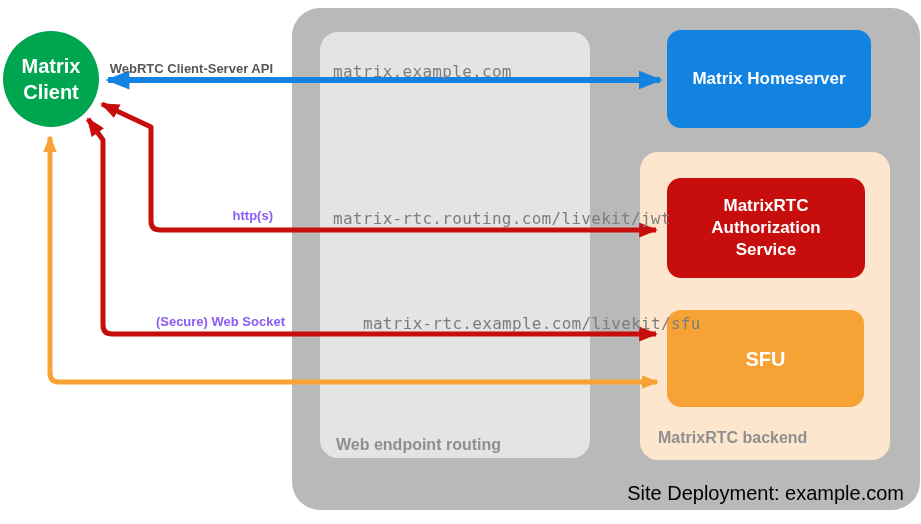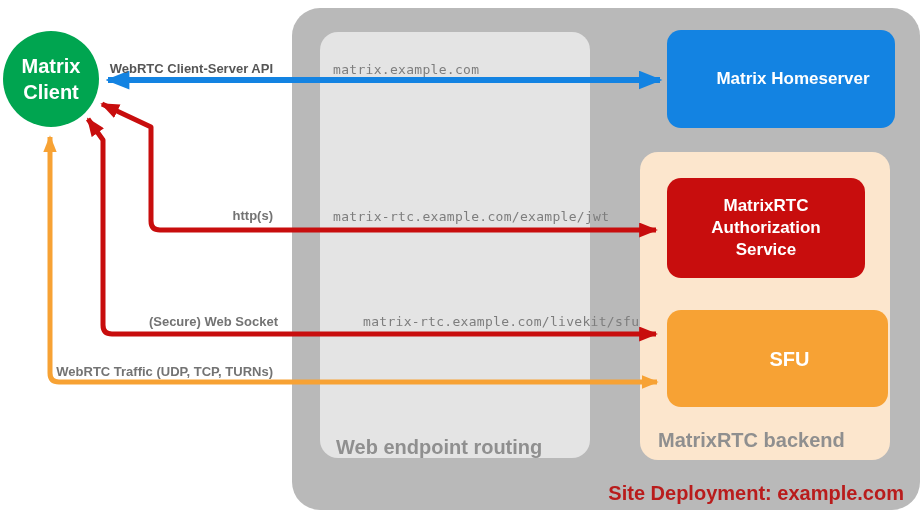--- a/index.html
+++ b/index.html
@@ -24,57 +24,57 @@
   }
   .backend-box {
     left: 640px; top: 152px; width: 250px; height: 308px;
     background: #fce6cd; border-radius: 18px;
   }
 
   
   .node {
     display: flex; align-items: center; justify-content: center;
     color: #ffffff; font-weight: bold; text-align: center;
-    border-radius: 14px; font-size: 17px; line-height: 22px; padding-left: 24px;
+    border-radius: 14px; font-size: 17px; line-height: 22px;
   }
   .client-circle {
     left: 3px; top: 31px; width: 96px; height: 96px;
     background: #00a550; border-radius: 50%;
     font-size: 20px; line-height: 26px; padding: 0 2px; box-sizing: border-box;
   }
   .homeserver { left: 667px; top: 30px;  width: 204px; height: 98px; background: #1383e2; }
   .auth       { left: 667px; top: 178px; width: 198px; height: 100px; background: #c80d0d; padding: 0 22px; box-sizing: border-box; }
   .sfu        { left: 667px; top: 310px; width: 197px; height: 97px;  background: #f7a234; font-size: 20px; }
 
   
   .section-label {
-    font-weight: bold; font-size: 20px; color: #8f8f8f; white-space: nowrap;
+    font-weight: bold; font-size: 16px; color: #8f8f8f; white-space: nowrap;
   }
   .routing-label  { left: 336px; top: 436px; }
   .backend-label  { left: 658px; top: 429px; }
   .site-label {
-    right: 17px; top: 482px; color: #b91c1c; font-size: 20px;
-    font-weight: bold; white-space: nowrap; margin-left: 28px;
+    right: 17px; top: 482px; color: #000000; font-size: 20px;
+    font-weight: normal; white-space: nowrap; margin-left: 28px;
   }
 
   
   .edge-label {
-    font-weight: bold; font-size: 13px; color: #737373;
+    font-weight: bold; font-size: 13px; color: #8b5cf6;
     text-align: right; width: 220px; white-space: nowrap;
   }
   .edge-label.dark { color: #565656; }
   .lbl-api       { left: 53px; top: 61px;  }
   .lbl-http      { left: 53px; top: 208px; }
-  .lbl-ws        { left: 58px; top: 314px; }
+  .lbl-ws        { left: 65px; top: 314px; }
   .lbl-webrtc    { left: 53px; top: 364px; }
 
   
   .endpoint {
     font-family: "DejaVu Sans Mono", monospace;
-    font-size: 13px; color: #7d7d7d; white-space: nowrap; letter-spacing: 0.3px;
+    font-size: 16px; color: #7d7d7d; white-space: nowrap; letter-spacing: 0.3px;
   }
   .url-1 { left: 333px; top: 62px;  }
   .url-2 { left: 333px; top: 209px; }
   .url-3 { left: 333px; top: 314px; padding-left: 30px; }
 
   .arrows { left: 0; top: 0; width: 921px; height: 524px; }
 </style>
 </head>
 <body>
 
@@ -111,23 +111,22 @@
     </defs>
     <path d="M108,80 H660" stroke="#1383e2" stroke-width="6" fill="none" marker-start="url(#m-blue)" marker-end="url(#m-blue)"></path>
     <path d="M102,104 L151,127 V221 Q151,230 160,230 H656" stroke="#c80d0d" stroke-width="5" fill="none" stroke-linejoin="round" marker-start="url(#m-red)" marker-end="url(#m-red)"></path>
     <path d="M88,119 L103,140 V325 Q103,334 112,334 H656" stroke="#c80d0d" stroke-width="5" fill="none" stroke-linejoin="round" marker-start="url(#m-red)" marker-end="url(#m-red)"></path>
     <path d="M50,137 V373 Q50,382 59,382 H657" stroke="#f7a234" stroke-width="5" fill="none" stroke-linejoin="round" marker-start="url(#m-orange)" marker-end="url(#m-orange)"></path>
   </svg>
 
   <div class="abs edge-label dark lbl-api">WebRTC Client-Server API</div>
   <div class="abs edge-label lbl-http">http(s)</div>
   <div class="abs edge-label lbl-ws">(Secure) Web Socket</div>
-  <div class="abs edge-label lbl-webrtc">WebRTC Traffic (UDP, TCP, TURNs)</div>
 
   <div class="abs endpoint url-1">matrix.example.com</div>
-  <div class="abs endpoint url-2">matrix-rtc.example.com/example/jwt</div>
+  <div class="abs endpoint url-2">matrix-rtc.routing.com/livekit/jwt</div>
   <div class="abs endpoint url-3">matrix-rtc.example.com/livekit/sfu</div>
 
   <div class="abs section-label routing-label">Web endpoint routing</div>
   <div class="abs section-label backend-label">MatrixRTC backend</div>
   <div class="abs site-label">Site Deployment: example.com</div>
 
 </div>
 
 </body></html>

